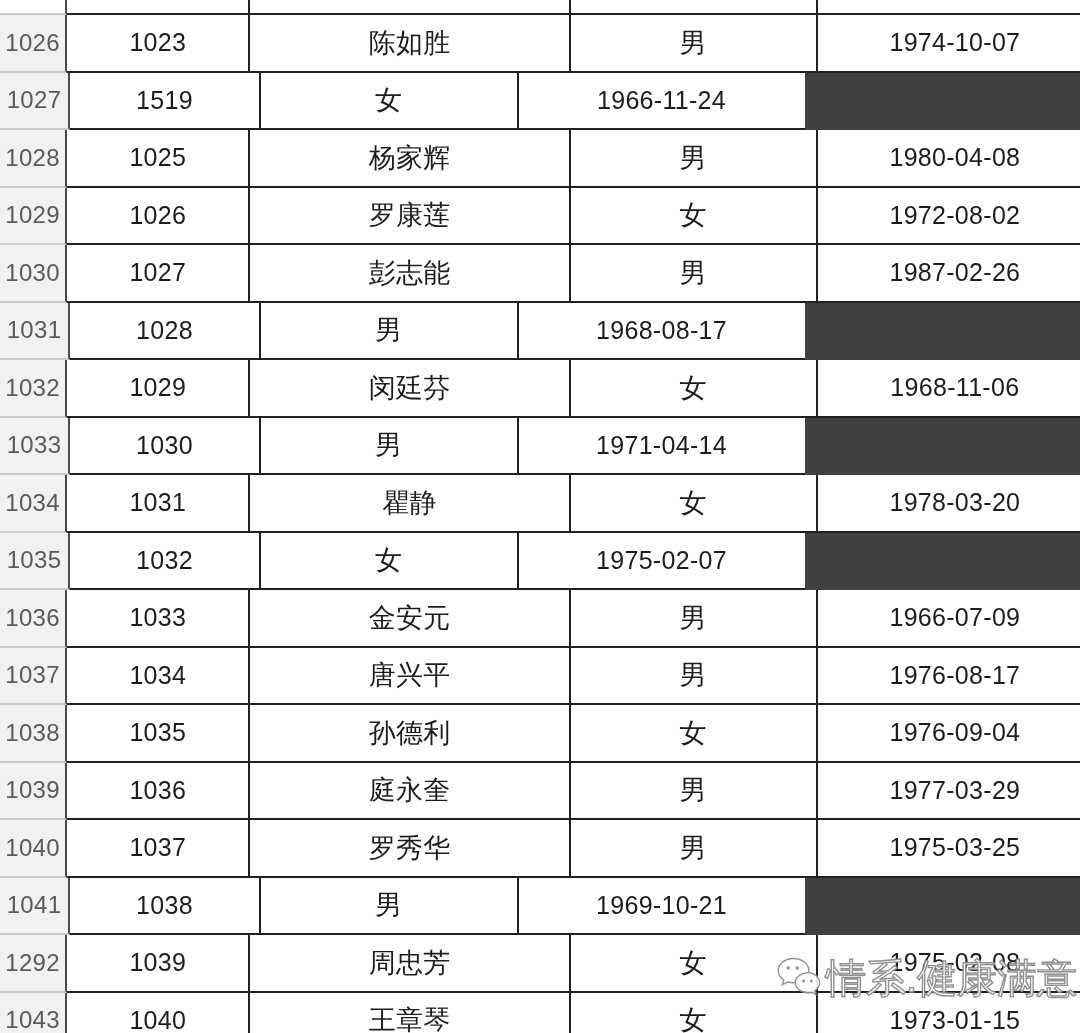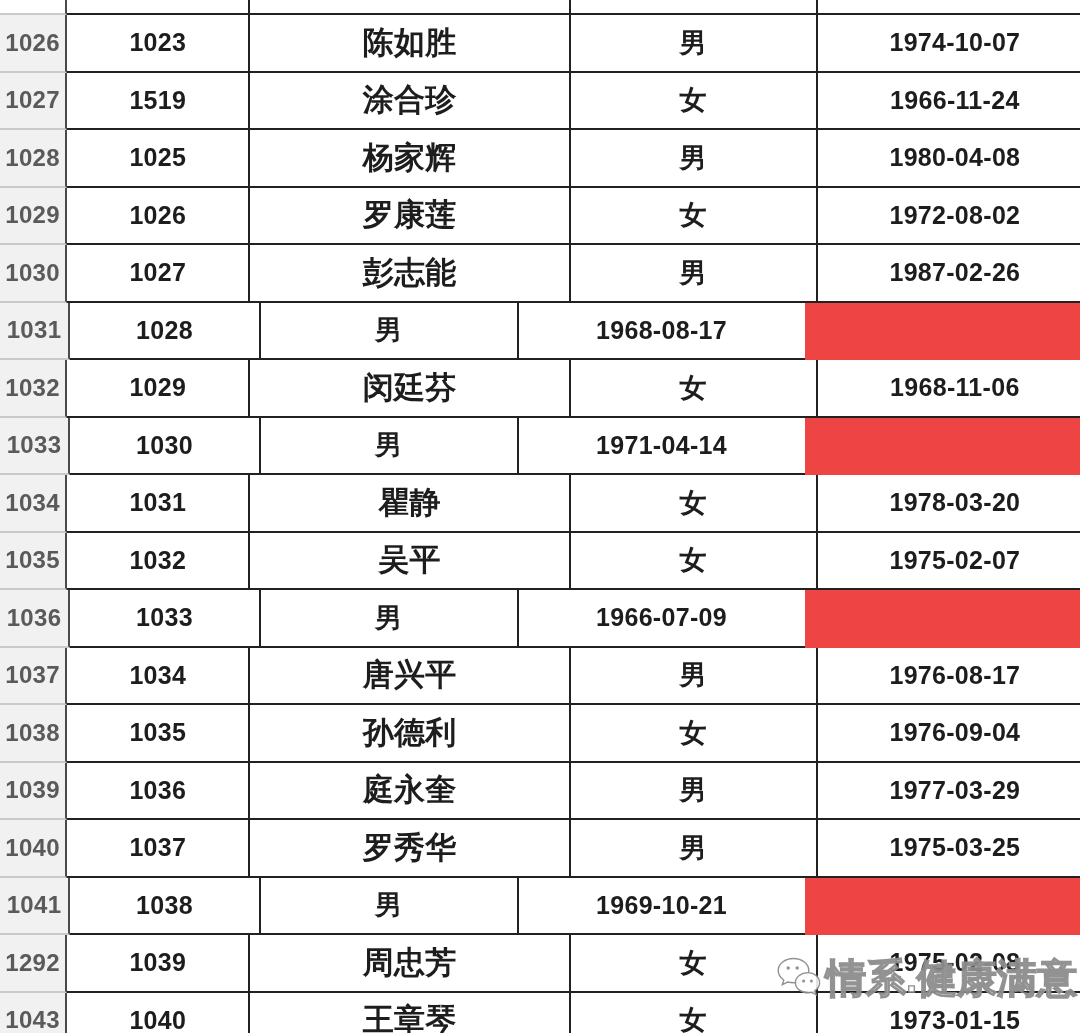--- a/index.html
+++ b/index.html
@@ -1,23 +1,22 @@
 <!DOCTYPE html>
 <html><head>
 <meta charset="utf-8">
 <style>
   html, body { margin: 0; padding: 0; background: #ffffff; }
   .screen {
     position: relative;
     width: 1080px;
     height: 1033px;
     overflow: hidden;
-    background: #ef4444;
+    background: #404040;
     font-family: "Liberation Sans", "DejaVu Sans", sans-serif;
-    font-weight: bold;
   }
   .table { position: absolute; top: 0; left: 0; width: 1092px; }
   .row { display: flex; width: 1092px; height: 57.5px; box-sizing: border-box; }
   .row.partial { height: 15px; }
   .cell {
     box-sizing: border-box;
     display: flex;
     align-items: center;
     justify-content: center;
     background: #ffffff;
@@ -29,21 +28,21 @@
   .cell.rowhead {
     width: 70px;
     background: #f1f1f1;
     border-right: 2.5px solid #4a4a4a;
     border-bottom: 2.5px solid #c9c9c9;
     color: #5a5a5a;
     font-size: 24px;
   }
   .row.partial .cell.rowhead { background: #ffffff; }
   .cell.c-id     { width: 191px; border-right: 2.5px solid #212121; }
-  .cell.c-name   { width: 334px; border-right: 2.5px solid #212121; font-size: 31px; }
+  .cell.c-name   { width: 334px; border-right: 2.5px solid #212121; font-size: 27px; }
   .cell.c-gender { width: 257.5px; border-right: 2.5px solid #212121; font-size: 27px; }
   .cell.c-date   { width: 286px; }
 
   .watermark {
     position: absolute;
     left: 776px;
     top: 951px;
     display: flex;
     align-items: center;
     gap: 4px;
@@ -78,21 +77,20 @@
         <div class="row">
       <div class="cell rowhead">1026</div>
       <div class="cell c-id">1023</div>
       <div class="cell c-name">陈如胜</div>
       <div class="cell c-gender">男</div>
       <div class="cell c-date">1974-10-07</div>
     </div>
         <div class="row">
       <div class="cell rowhead">1027</div>
       <div class="cell c-id">1519</div>
-      <div class="cell c-name">涂合珍</div>
       <div class="cell c-gender">女</div>
       <div class="cell c-date">1966-11-24</div>
     </div>
         <div class="row">
       <div class="cell rowhead">1028</div>
       <div class="cell c-id">1025</div>
       <div class="cell c-name">杨家辉</div>
       <div class="cell c-gender">男</div>
       <div class="cell c-date">1980-04-08</div>
     </div>
@@ -132,27 +130,27 @@
         <div class="row">
       <div class="cell rowhead">1034</div>
       <div class="cell c-id">1031</div>
       <div class="cell c-name">瞿静</div>
       <div class="cell c-gender">女</div>
       <div class="cell c-date">1978-03-20</div>
     </div>
         <div class="row">
       <div class="cell rowhead">1035</div>
       <div class="cell c-id">1032</div>
-      <div class="cell c-name">吴平</div>
       <div class="cell c-gender">女</div>
       <div class="cell c-date">1975-02-07</div>
     </div>
         <div class="row">
       <div class="cell rowhead">1036</div>
       <div class="cell c-id">1033</div>
+      <div class="cell c-name">金安元</div>
       <div class="cell c-gender">男</div>
       <div class="cell c-date">1966-07-09</div>
     </div>
         <div class="row">
       <div class="cell rowhead">1037</div>
       <div class="cell c-id">1034</div>
       <div class="cell c-name">唐兴平</div>
       <div class="cell c-gender">男</div>
       <div class="cell c-date">1976-08-17</div>
     </div>

